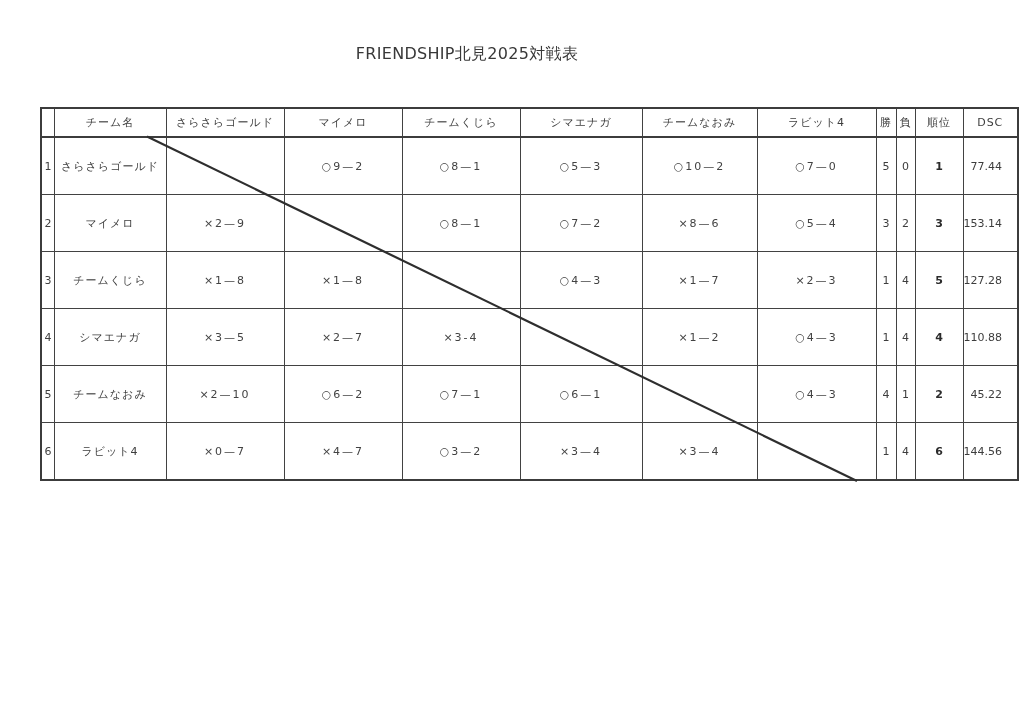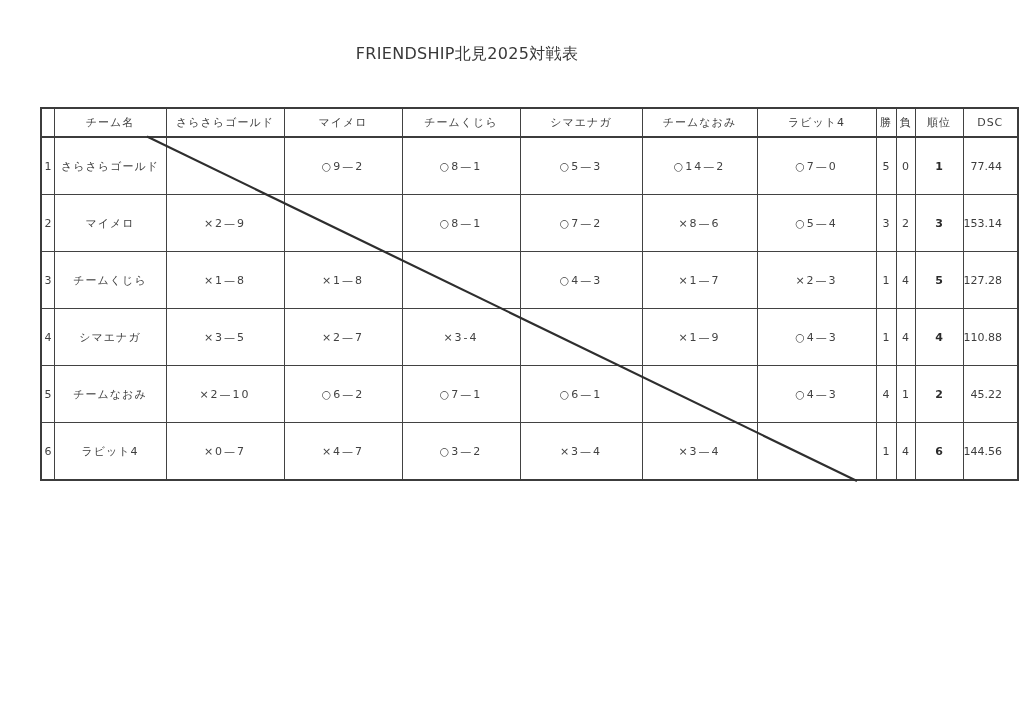--- a/index.html
+++ b/index.html
@@ -109,21 +109,21 @@
       </tr>
     </thead>
     <tbody>
       <tr>
         <td class="num">1</td>
         <td class="team">さらさらゴールド</td>
         <td class="score"></td>
         <td class="score">○9—2</td>
         <td class="score">○8—1</td>
         <td class="score">○5—3</td>
-        <td class="score">○14—2</td>
+        <td class="score">○10—2</td>
         <td class="score">○7—0</td>
         <td class="wl">5</td>
         <td class="wl">0</td>
         <td class="rank">1</td>
         <td class="dsc">77.44</td>
       </tr>
       <tr>
         <td class="num">2</td>
         <td class="team">マイメロ</td>
         <td class="score">×2—9</td>
@@ -151,21 +151,21 @@
         <td class="rank">5</td>
         <td class="dsc">127.28</td>
       </tr>
       <tr>
         <td class="num">4</td>
         <td class="team">シマエナガ</td>
         <td class="score">×3—5</td>
         <td class="score">×2—7</td>
         <td class="score">×3-4</td>
         <td class="score"></td>
-        <td class="score">×1—9</td>
+        <td class="score">×1—2</td>
         <td class="score">○4—3</td>
         <td class="wl">1</td>
         <td class="wl">4</td>
         <td class="rank">4</td>
         <td class="dsc">110.88</td>
       </tr>
       <tr>
         <td class="num">5</td>
         <td class="team">チームなおみ</td>
         <td class="score">×2—10</td>

